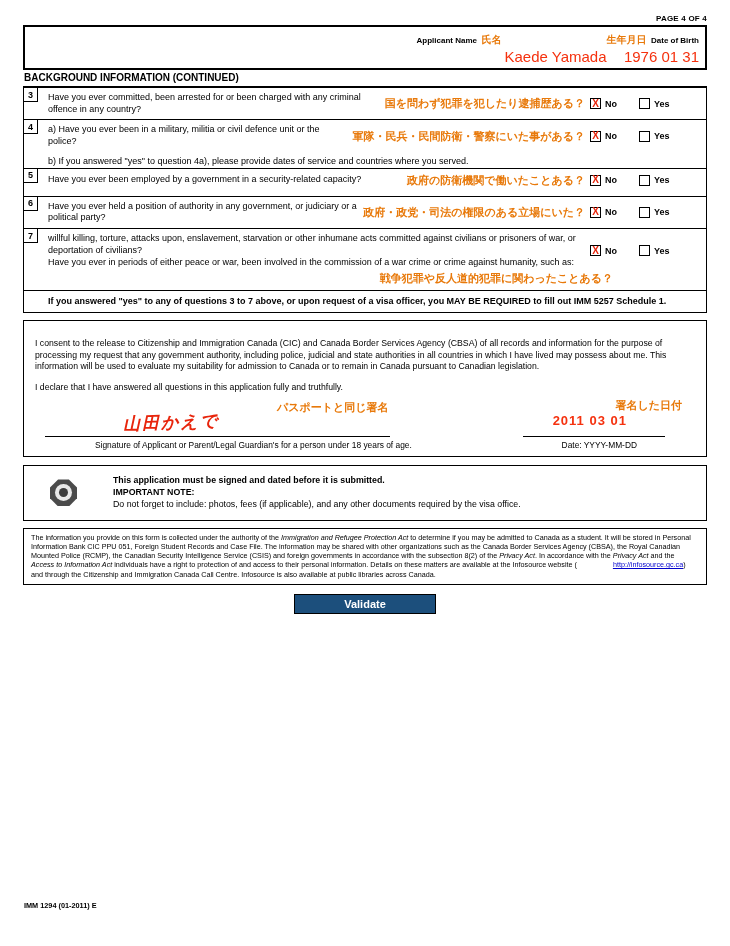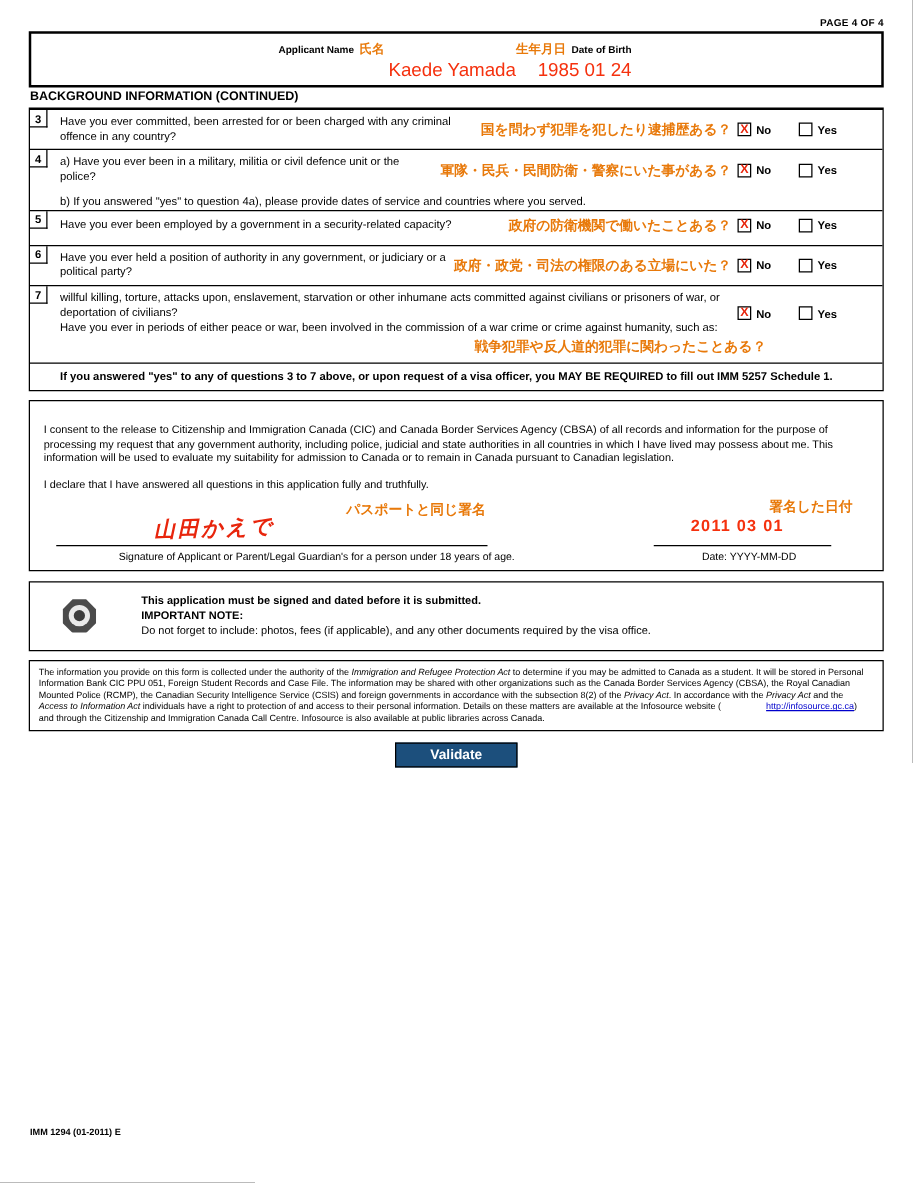--- a/index.html
+++ b/index.html
@@ -5,21 +5,21 @@
   * { margin:0; padding:0; box-sizing:border-box; }
   html,body { background:#888; }
   body { font-family:"Liberation Sans", sans-serif; }
   .page {
     position:relative; width:730px; height:946px; background:#fff;
     margin:0 auto; padding:14px 23px 0 23px; overflow:hidden;
   }
   .pagenum { text-align:right; font-size:8px; font-weight:bold; margin-bottom:2px; letter-spacing:.2px; }
 
   
-  .hdr { border:2px solid #000; display:flex; justify-content:center; padding:2px 6px 3px 4px; min-height:37px; }
+  .hdr { border:2px solid #000; display:flex; justify-content:flex-end; padding:2px 6px 3px 4px; min-height:37px; }
   .lbl { font-size:8px; font-weight:bold; color:#000; }
   .jp { color:#E8790A; font-weight:bold; }
   .hdr .jp { font-size:10px; }
   .val-red { color:#F5310E; }
   .hdr-left .name-val { font-size:15px; margin-left:88px; margin-top:1px; }
   .hdr-right { text-align:right; }
   .hdr-right .dob-val { font-size:15px; margin-top:1px; }
 
   .sect-title { font-size:10px; font-weight:bold; padding:2px 0 3px 1px; }
 
@@ -85,41 +85,41 @@
 
   
   .priv-box { border:1px solid #000; margin-top:7px; padding:4px 7px 5px 7px; font-size:7.2px; line-height:1.28; text-align:left; }
   .seg-i { font-style:italic; }
   .seg-link { color:#0000CC; text-decoration:underline; cursor:pointer;padding-left:36px; }
 
   .validate-wrap { text-align:center; margin-top:9px; }
   .validate-btn {
     background:#1C4F7C; color:#fff; font-family:"Liberation Sans",sans-serif;
     font-size:11px; font-weight:bold; border:1.5px solid #000;
-    width:98px; height:20px; cursor:pointer;
+    width:142px; height:20px; cursor:pointer;
   }
   .footer { position:absolute; left:24px; top:901px; font-size:7.3px; font-weight:bold; }
 </style>
 </head>
 <body>
 
 <div class="page">
 
   <div class="pagenum">PAGE 4 OF 4</div>
 
   <div class="hdr">
     <div class="hdr-left">
       <span class="lbl">Applicant Name</span>
       <span class="jp">氏名</span>
       <div class="val-red name-val">Kaede Yamada</div>
     </div>
     <div class="hdr-right">
       <span class="jp">生年月日</span>
       <span class="lbl">Date of Birth</span>
-      <div class="val-red dob-val">1985 01 24</div>
+      <div class="val-red dob-val">1976 01 31</div>
     </div>
   </div>
 
   <div class="sect-title">BACKGROUND INFORMATION (CONTINUED)</div>
 
   <div class="qtable">
 
     <div class="qrow row-h">
       <div class="qnum">3</div>
       <div class="qline">

